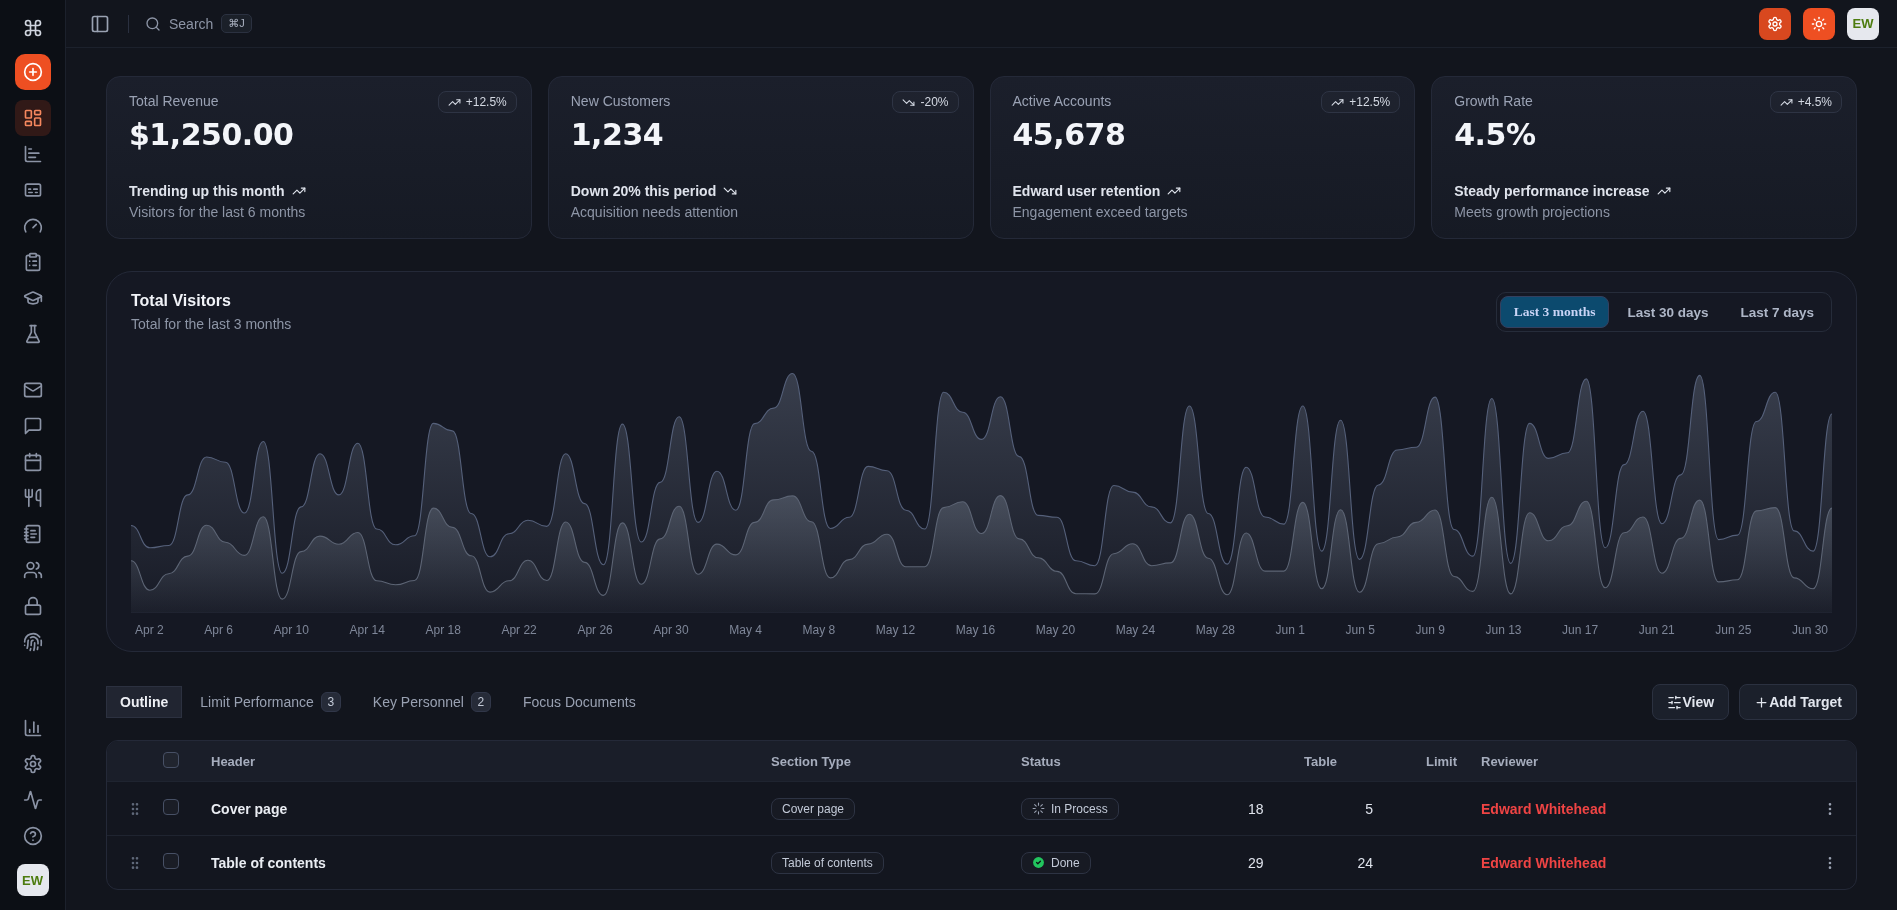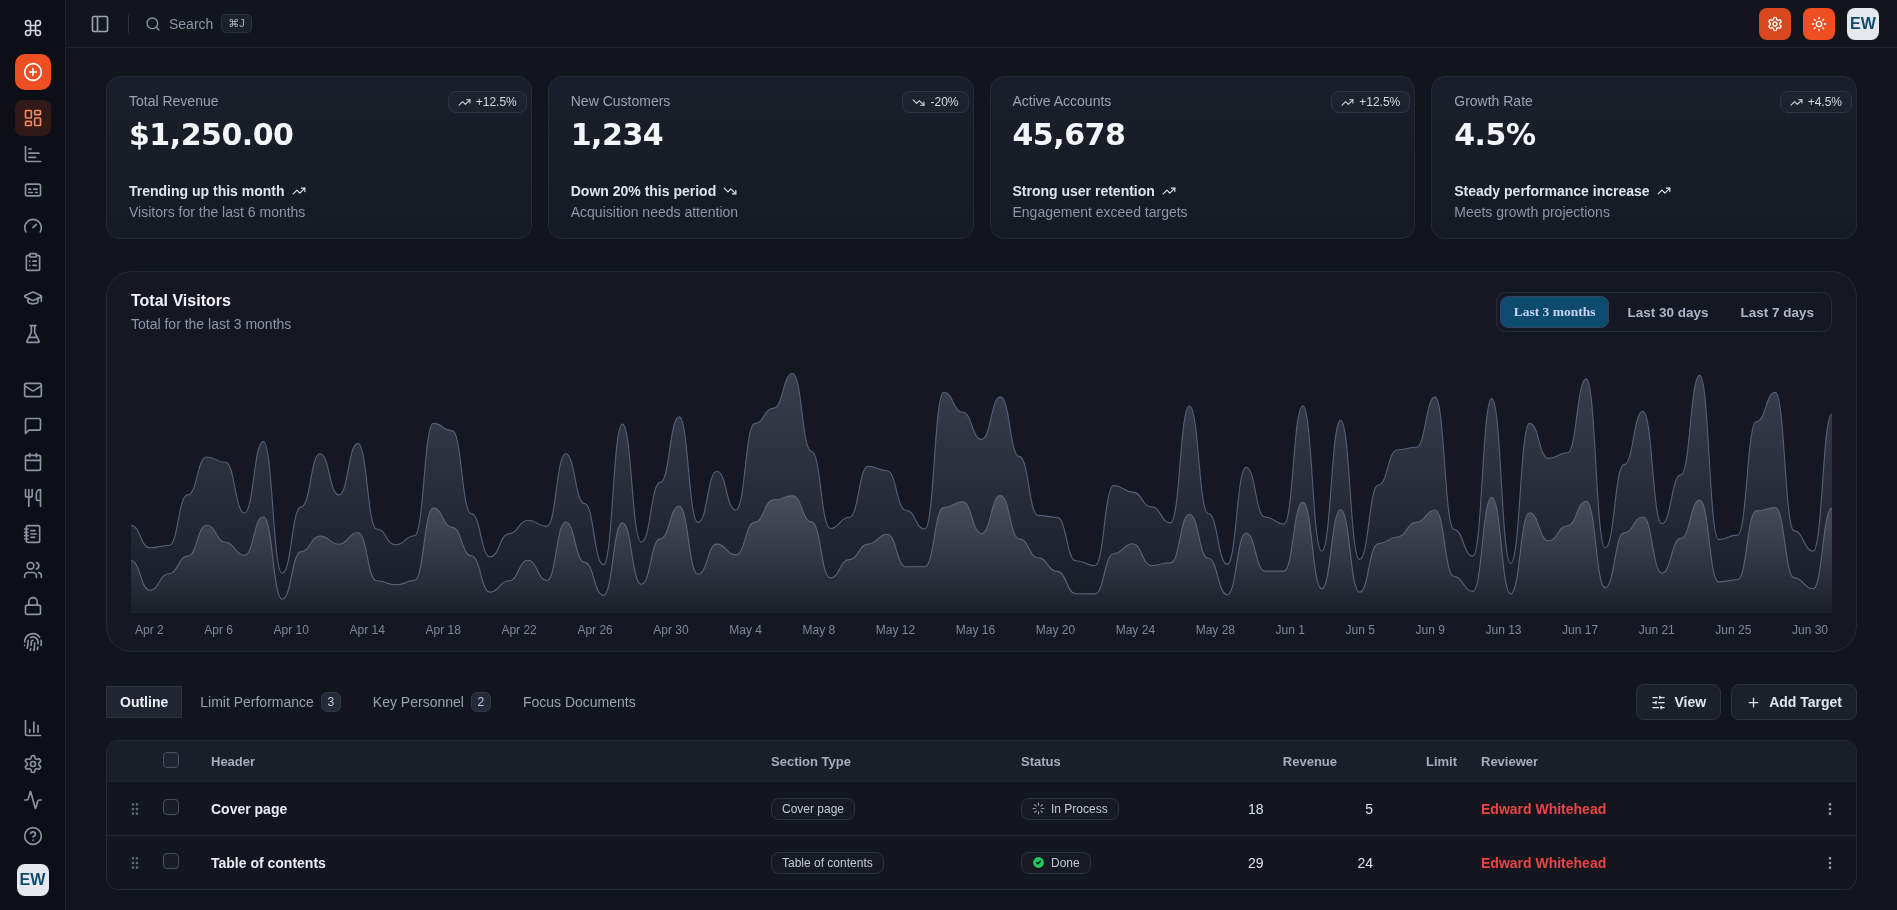--- a/index.html
+++ b/index.html
@@ -27,22 +27,22 @@
   }
   .sb-nav { display:flex; flex-direction:column; align-items:center; }
   .sb-nav + .sb-nav { margin-top:20px; }
   .sb-item {
     width:36px; height:36px; border-radius:8px; color:#8b93a5;
     display:flex; align-items:center; justify-content:center; cursor:pointer;
   }
   .sb-item.active { background:rgba(240,80,35,.16); color:#f5875e; }
   .sb-spacer { flex:1; }
   .avatar {
-    width:32px; height:32px; border-radius:8px; background:#e6e8ee; color:#0c4a6e;
-    font-weight:700; font-size:16px; display:flex; align-items:center; justify-content:center;
+    width:32px; height:32px; border-radius:8px; background:#e6e8ee; color:#4d7c0f;
+    font-weight:700; font-size:13px; display:flex; align-items:center; justify-content:center;
   }
   .sb-avatar { margin-top:10px; cursor:pointer; }
 
   
   .main { flex:1; display:flex; flex-direction:column; background:#12151d; min-width:0; }
   header {
     height:48px; flex:0 0 48px; display:flex; align-items:center;
     padding:0 18px; gap:12px; border-bottom:1px solid #1c212c;
   }
   .icon-btn { background:none; border:none; color:#9aa2b2; display:flex; align-items:center; justify-content:center; padding:6px; border-radius:6px; cursor:pointer; }
@@ -63,21 +63,21 @@
 
   
   .cards { display:grid; grid-template-columns:repeat(4,1fr); gap:16px; }
   .card {
     position:relative; height:163px; border-radius:14px; padding:16px 22px 18px;
     background:linear-gradient(180deg,#1b1f2b 0%,#161a24 100%);
     border:1px solid #242938; display:flex; flex-direction:column;
   }
   .card-title { font-size:14px; color:#9aa2b4; }
   .card-badge {
-    position:absolute; top:14px; right:4px; display:flex; align-items:center; gap:5px;
+    position:absolute; top:14px; right:14px; display:flex; align-items:center; gap:5px;
     border:1px solid #2e3444; border-radius:8px; padding:3px 9px;
     font-size:12px; color:#d4d9e3; background:rgba(255,255,255,.02);
   }
   .card-value { font-size:30px; font-weight:700; letter-spacing:-.5px; color:#f3f5f9; margin-top:8px; font-family:"DejaVu Sans","Liberation Sans",sans-serif; }
   .card-foot { margin-top:auto; }
   .card-foot-title { font-size:14px; font-weight:700; color:#dfe3ec; display:flex; align-items:center; gap:7px; }
   .card-foot-desc { font-size:14px; color:#8d95a6; margin-top:5px; }
 
   
   .chart-card {
@@ -105,21 +105,21 @@
     display:flex; align-items:center; gap:7px; padding:7px 13px; border-radius:0;
     border:1px solid transparent; background:none; color:#99a1b2; font-size:14px; cursor:pointer; font-family:inherit;
   }
   .tab.active { background:#212531; border-color:#2c3140; color:#eef0f5; font-weight:600; }
   .tab-badge {
     background:#262b38; border:1px solid #313749; color:#c2c9d6;
     border-radius:6px; font-size:12px; min-width:20px; height:20px; line-height:18px; text-align:center; padding:0 5px;
   }
   .tabs-actions { margin-left:auto; display:flex; gap:10px; }
   .btn-outline {
-    display:flex; align-items:center; gap:8px; height:36px; padding:0 14px;
+    display:flex; align-items:center; height:36px; padding:0 14px;
     background:#1b202b; border:1px solid #2b3140; border-radius:8px;
     color:#e2e6ee; font-size:14px; font-weight:600; cursor:pointer; font-family:inherit;
   }
   .table { border:1px solid #242938; border-radius:12px; overflow:hidden; margin-top:-12px; background:#13161f; }
   .trow {
     display:grid; align-items:center;
     grid-template-columns:56px 40px 560px 250px 235px 105px 120px 330px 1fr;
   }
   .thead { background:#1a1e29; height:40px; font-size:13px; color:#a6adbd; font-weight:600; }
   .tbody-row { height:54px; border-top:1px solid #1f2430; }
@@ -410,21 +410,21 @@
             <div class="card-badge">
               <svg viewBox="0 0 24 24" width="13" height="13" fill="none" stroke="currentColor" stroke-width="2" stroke-linecap="round" stroke-linejoin="round">
                 <path d="M16 7h6v6"></path>
                 <path d="m22 7-8.5 8.5-5-5L2 17"></path>
               </svg>
               <span>+12.5%</span>
             </div>
             <div class="card-value">45,678</div>
             <div class="card-foot">
               <div class="card-foot-title">
-                <span>Strong user retention</span>
+                <span>Edward user retention</span>
                 <svg viewBox="0 0 24 24" width="14" height="14" fill="none" stroke="currentColor" stroke-width="2" stroke-linecap="round" stroke-linejoin="round">
                   <path d="M16 7h6v6"></path>
                   <path d="m22 7-8.5 8.5-5-5L2 17"></path>
                 </svg>
               </div>
               <div class="card-foot-desc">Engagement exceed targets</div>
             </div>
           </div>
           <div class="card">
             <div class="card-title">Growth Rate</div>
@@ -554,21 +554,21 @@
           </div>
         </div>
 
         <div class="table">
           <div class="trow thead">
             <div></div>
             <div><span class="checkbox"></span></div>
             <div class="cell-pad">Header</div>
             <div class="cell-pad">Section Type</div>
             <div class="cell-pad">Status</div>
-            <div class="th-num">Revenue</div>
+            <div class="th-num">Table</div>
             <div class="th-num">Limit</div>
             <div class="cell-pad">Reviewer</div>
             <div></div>
           </div>
           <div id="table-rows">
               <div class="trow tbody-row">
                 <div class="drag">
                   <svg viewBox="0 0 24 24" width="16" height="16" fill="none" stroke="currentColor" stroke-width="2" stroke-linecap="round" stroke-linejoin="round">
                     <circle cx="9" cy="12" r="1"></circle>
                     <circle cx="9" cy="5" r="1"></circle>

